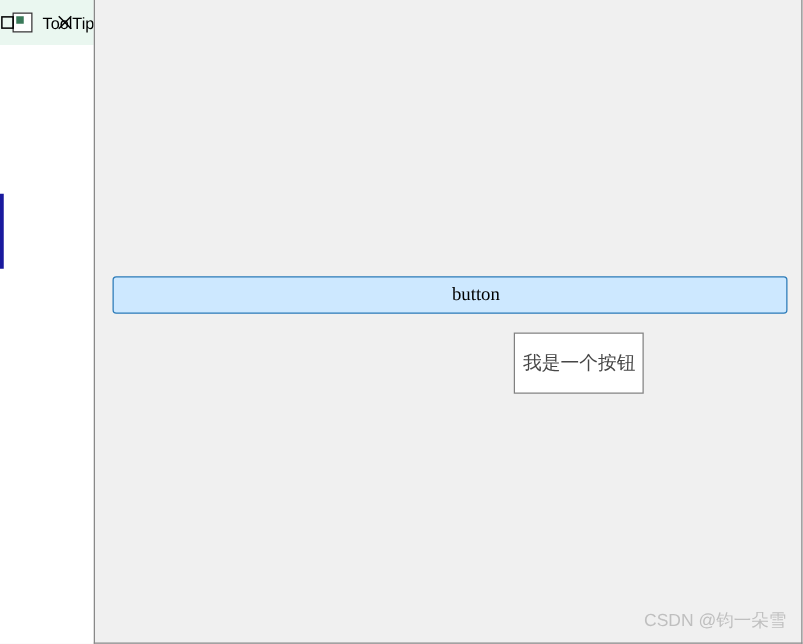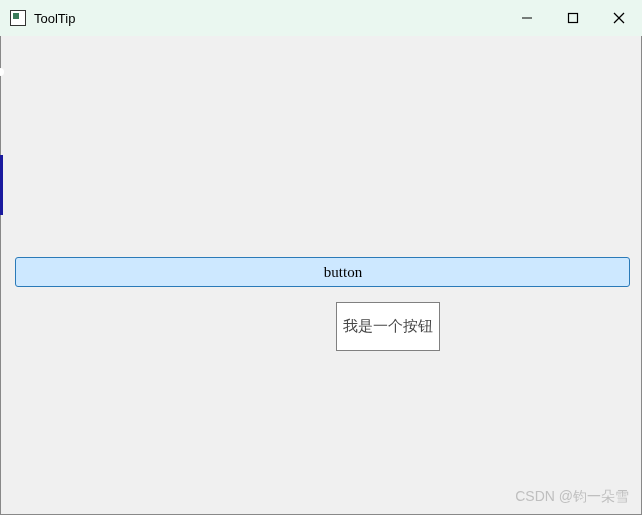--- a/index.html
+++ b/index.html
@@ -12,21 +12,21 @@
       height: 515px;
       font-family: "Microsoft YaHei", "SimSun", sans-serif;
       background: #ffffff;
       overflow: hidden;
       position: relative;
     }
     .window {
       width: 100%;
       height: 100%;
       display: flex;
-      flex-direction: column;
+      flex-direction: row;
     }
     .titlebar {
       height: 36px;
       background: #eaf7f0;
       display: flex;
       align-items: center;
       padding-left: 10px;
       position: relative;
     }
     .titlebar-icon {

